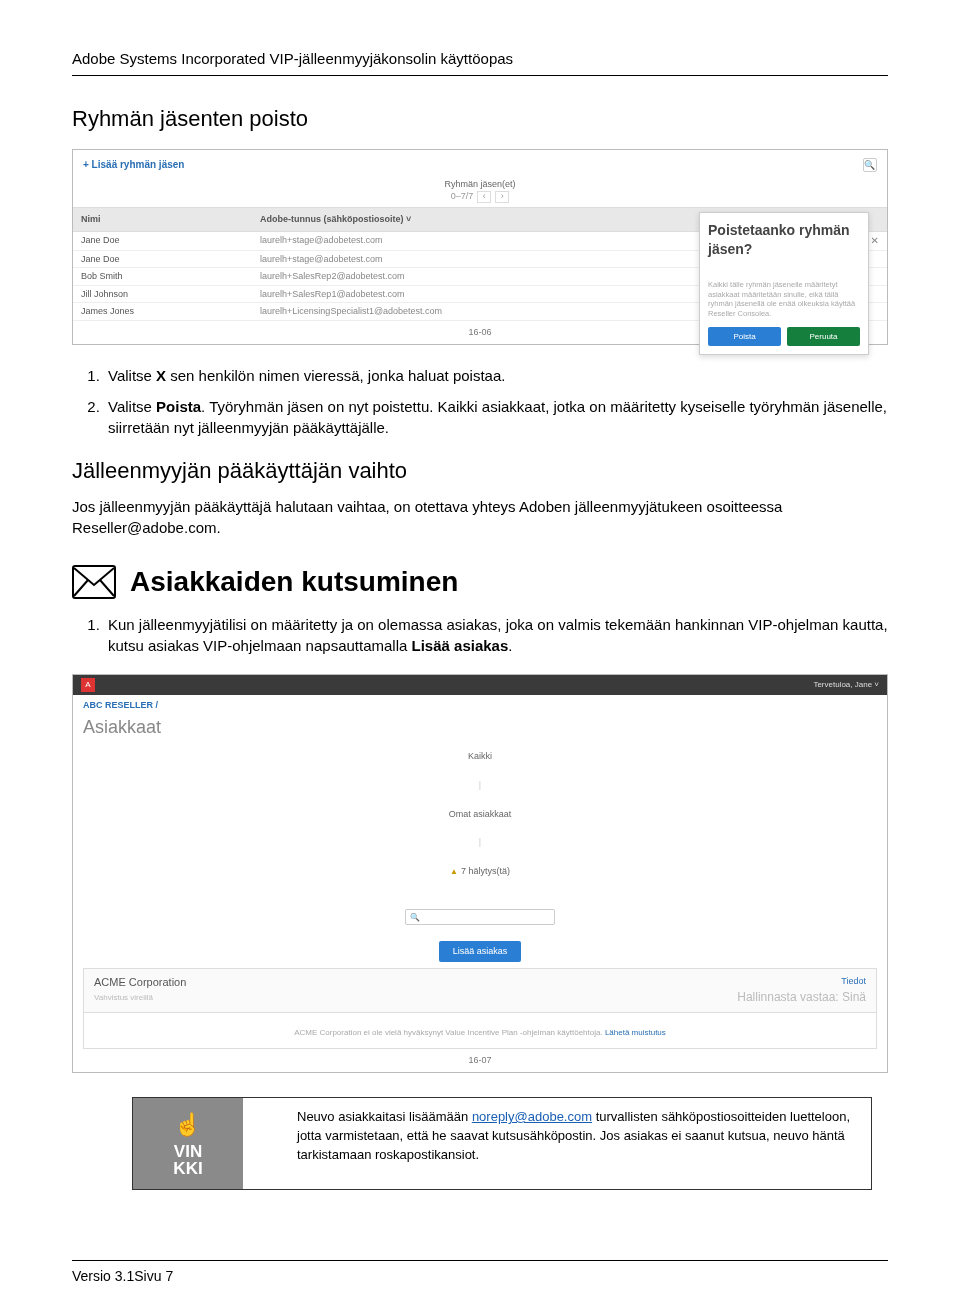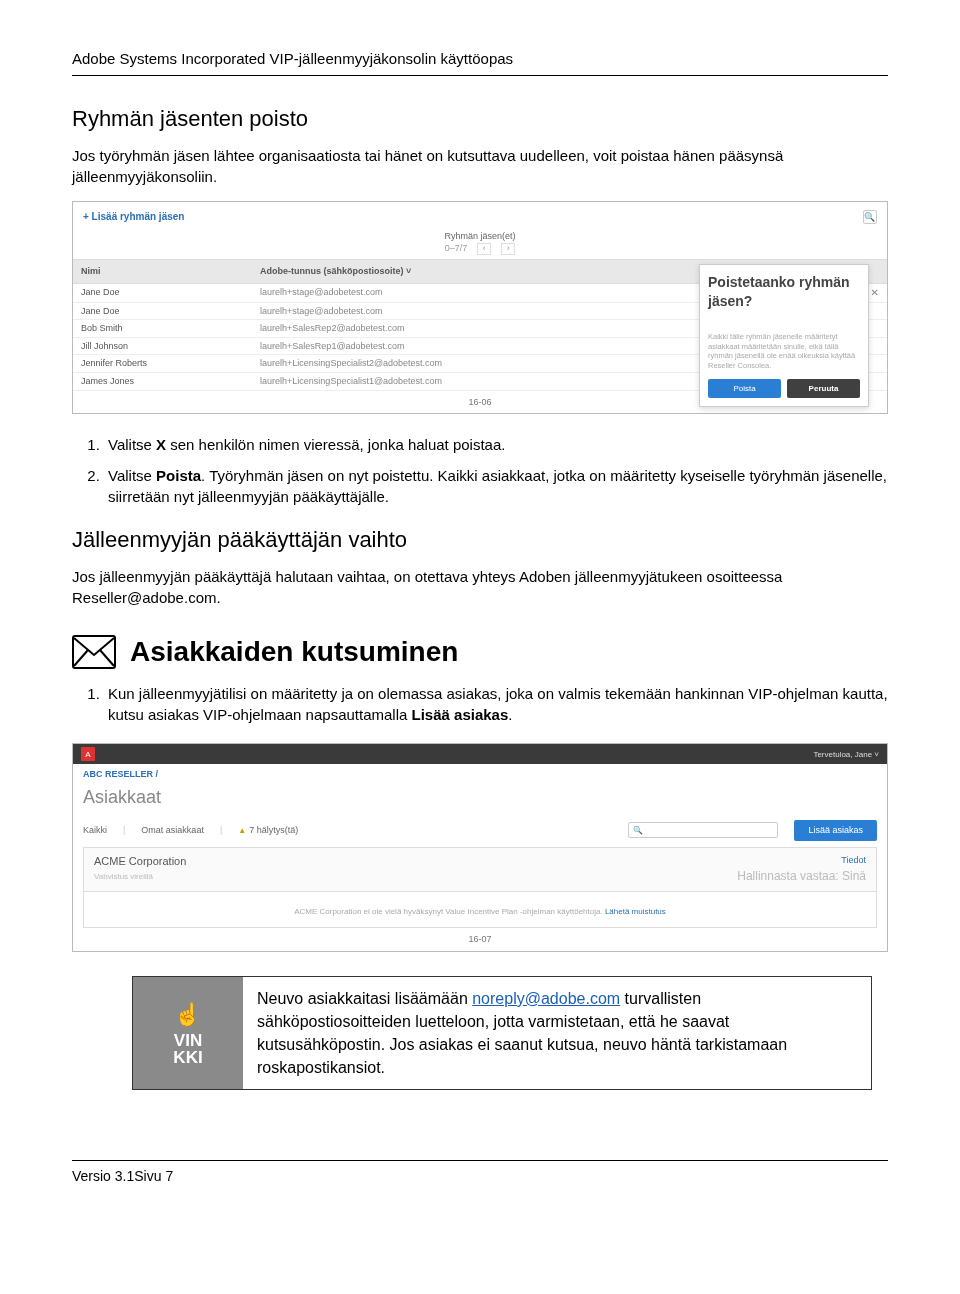--- a/index.html
+++ b/index.html
@@ -35,21 +35,21 @@
   }
   .ss1-addlink { color: #2a6fb5; font-weight: 600; }
   .ss1-search {
     width: 14px; height: 14px; border: 1px solid #ccc; border-radius: 2px;
     display: flex; align-items: center; justify-content: center; font-size: 9px; color: #999;
   }
   .ss1-sub {
     font-size: 9px; color: #666; padding: 2px 10px 4px 10px;
     display: flex; justify-content: space-between; align-items: center; flex-direction: column;
   }
-  .ss1-pag { display: flex; gap: 10px; align-items: center; font-size: 9px; color: #999; justify-content: flex-end;}
+  .ss1-pag { display: flex; gap: 4px; align-items: center; font-size: 9px; color: #999; justify-content: flex-end;}
   .ss1-pag .btn { border: 1px solid #ddd; width: 14px; height: 12px; display:flex;align-items:center;justify-content:center;}
   .ss1-table { width: 100%; font-size: 9px; border-collapse: collapse; }
   .ss1-table th {
     background: #e8e8e8; color: #555; font-weight: 600; text-align: left;
     padding: 5px 8px; border-top: 1px solid #ddd; border-bottom: 1px solid #ddd;
   }
   .ss1-table td {
     padding: 2px 8px; border-bottom: 1px solid #eee; color: #888;
   }
   .ss1-table td.name { color: #555; }
@@ -58,41 +58,41 @@
     background: #fff; border: 1px solid #ccc; box-shadow: 0 2px 6px rgba(0,0,0,0.15);
     padding: 8px; font-size: 8px;
   }
   .ss1-popover .ptitle { font-weight: 700; color: #444; margin-bottom: 20px; font-size: 14px;}
   .ss1-popover .ptext { color: #aaa; line-height: 1.3; margin-bottom: 8px; font-size: 7.5px;}
   .ss1-popover .pbtns { display: flex; gap: 6px; }
   .ss1-popover .pbtn {
     flex: 1; text-align: center; padding: 4px 0; font-size: 8px; border-radius: 2px;
   }
   .pbtn.primary { background: #2a7fd4; color: #fff; }
-  .pbtn.secondary { background: #404040; color: #fff; font-weight: bold; }
+  .pbtn.secondary { background: #15803d; color: #fff; }
   .ss1-wrap { position: relative; }
   .ss1-fignum { text-align: center; font-size: 9px; color: #777; padding: 5px 0; }
   .row-x { text-align: right; color: #888; font-size: 10px; padding-right: 8px;}
   
   ol.steps { margin: 12px 0 18px 32px; font-size: 15px; }
   ol.steps li { margin-bottom: 10px; padding-left: 4px; }
   
   .envelope-row { display: flex; align-items: center; gap: 14px; margin: 24px 0 12px 0;}
   .envelope-icon { width: 44px; height: 34px; flex-shrink: 0; }
   h1.big { font-size: 28px; font-weight: 700; }
   
   
   .ss2-top { background: #3a3a3a; height: 20px; display:flex;align-items:center;padding:0 8px;justify-content:space-between;}
   .ss2-logo { width:14px;height:14px;background:#d33;color:#fff;font-size:8px;display:flex;align-items:center;justify-content:center;}
   .ss2-welcome { color:#ddd; font-size:8px;}
   .ss2-crumb { font-size:9px; color:#2a6fb5; padding:4px 10px 2px 10px; font-weight:600;}
   .ss2-h { font-size:18px; color:#888; padding:2px 10px 10px 10px; font-weight:300;}
   .ss2-tabs {
     display:flex; align-items:center; padding:0 10px 6px 10px; gap:16px;
-    font-size:9px; color:#666;
+    font-size:9px; color:#666;flex-direction:column;
   }
   .ss2-tabs .sep { color:#ccc;}
   .ss2-tabs .warn::before { content:"▲"; color:#c79a00; margin-right:3px; font-size:8px;}
   .ss2-tabs .spacer { flex:1;}
   .ss2-search2 {
     width:150px; height:16px; border:1px solid #ccc; border-radius:2px;
     font-size:8px; color:#bbb; padding-left:4px; display:flex;align-items:center;
   }
   .ss2-addbtn {
     background:#2a7fd4; color:#fff; font-size:9px; padding:4px 14px; border-radius:2px;
@@ -115,36 +115,35 @@
   
   
   .tip-row { display:flex; margin:24px 0 0 60px; border:1px solid #333; width: 740px;}
   .tip-left {
     background:#8a8a8a; color:#fff; width:110px; flex-shrink:0;
     display:flex; flex-direction:column; align-items:center; justify-content:center;
     padding:12px 0;
   }
   .tip-left .hand { font-size:22px; margin-bottom:2px;}
   .tip-left .lbl { font-size:17px; font-weight:700; line-height:1;}
-  .tip-right { padding:10px 14px; font-size:16px; line-height:1.45;}
+  .tip-right { padding:10px 14px; font-size:13px; line-height:1.45;margin-left:40px;}
   .tip-right a { color:#1a5fb4; text-decoration:underline;}
   
   .doc-footer {
     border-top:1.5px solid #000; margin-top:70px; padding-top:6px; font-size:14px;
   }
   b { font-weight:700;}
 </style>
 </head>
 <body>
 
 <div class="page">
   <div class="doc-header">Adobe Systems Incorporated VIP-jälleenmyyjäkonsolin käyttöopas</div>
 
   <h2 class="section">Ryhmän jäsenten poisto</h2>
-  <p class="body">Jos työryhmän jäsen lähtee organisaatiosta tai hänet on kutsuttava uudelleen, voit poistaa hänen pääsynsä jälleenmyyjäkonsoliin.</p>
 
   <div class="screenshot-box ss1-wrap">
     <div class="ss1-top">
       <span class="ss1-addlink">+ Lisää ryhmän jäsen</span>
       <span class="ss1-search">🔍</span>
     </div>
     <div class="ss1-sub">
       <span>Ryhmän jäsen(et)</span>
       <span class="ss1-pag">
         <span>0–7/7</span>
@@ -172,25 +171,20 @@
             <td></td>
         </tr>
         <tr>
           <td class="name">Bob Smith</td>
           <td>laurelh+SalesRep2@adobetest.com</td>
             <td></td>
         </tr>
         <tr>
           <td class="name">Jill Johnson</td>
           <td>laurelh+SalesRep1@adobetest.com</td>
-            <td></td>
-        </tr>
-        <tr>
-          <td class="name">Jennifer Roberts</td>
-          <td>laurelh+LicensingSpecialist2@adobetest.com</td>
             <td></td>
         </tr>
         <tr>
           <td class="name">James Jones</td>
           <td>laurelh+LicensingSpecialist1@adobetest.com</td>
             <td></td>
         </tr>
       </tbody>
     </table>
     <div class="ss1-popover">

